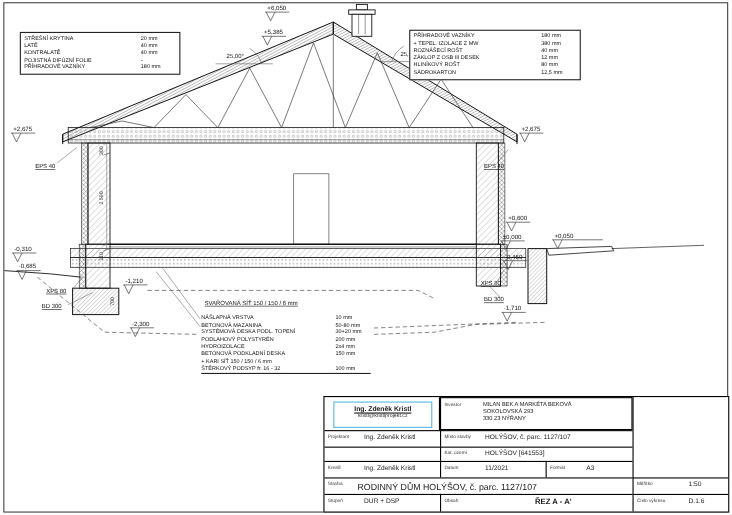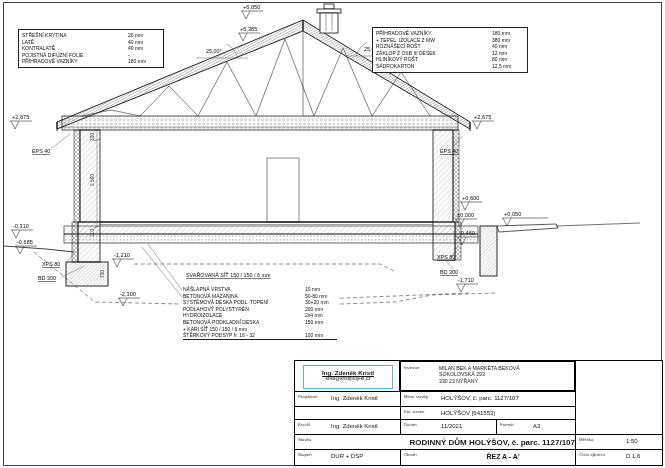--- a/index.html
+++ b/index.html
@@ -24,21 +24,21 @@
   .cell{box-sizing:border-box;position:absolute;overflow:hidden;}
   .lab4{font-size:4.3px;color:#333;padding:1px 0 0 2px;}
   .val6{font-size:6px;padding:3px 0 0 2px;white-space:nowrap;}
   .bl{border-left:0.7px solid #000;} .bt{border-top:0.7px solid #000;}
   .br{border-right:0.7px solid #000;}
   #logoBox{position:absolute;left:8px;top:4px;width:88px;height:22px;border:1.4px solid #53b9e0;
            text-align:center;}
   #logoName{font-size:6.2px;font-weight:bold;text-decoration:underline;margin-top:3px;}
   #logoMail{font-size:4.8px;}
   .invLine{font-size:5.2px;line-height:6.4px;white-space:nowrap;}
-  .stavba{font-size:8px;font-weight:bold;text-align:right;padding-top:3px;}
+  .stavba{font-size:8px;font-weight:normal;text-align:left;padding-top:3px;}
   .obsah{font-size:7px;font-weight:bold;text-align:center;padding-top:3px;}
 </style>
 </head>
 <body>
 
 <div id="sheet">
 <div id="frame"></div>
 
 <svg width="665" height="360" viewBox="0 0 665 360">
   <defs>

